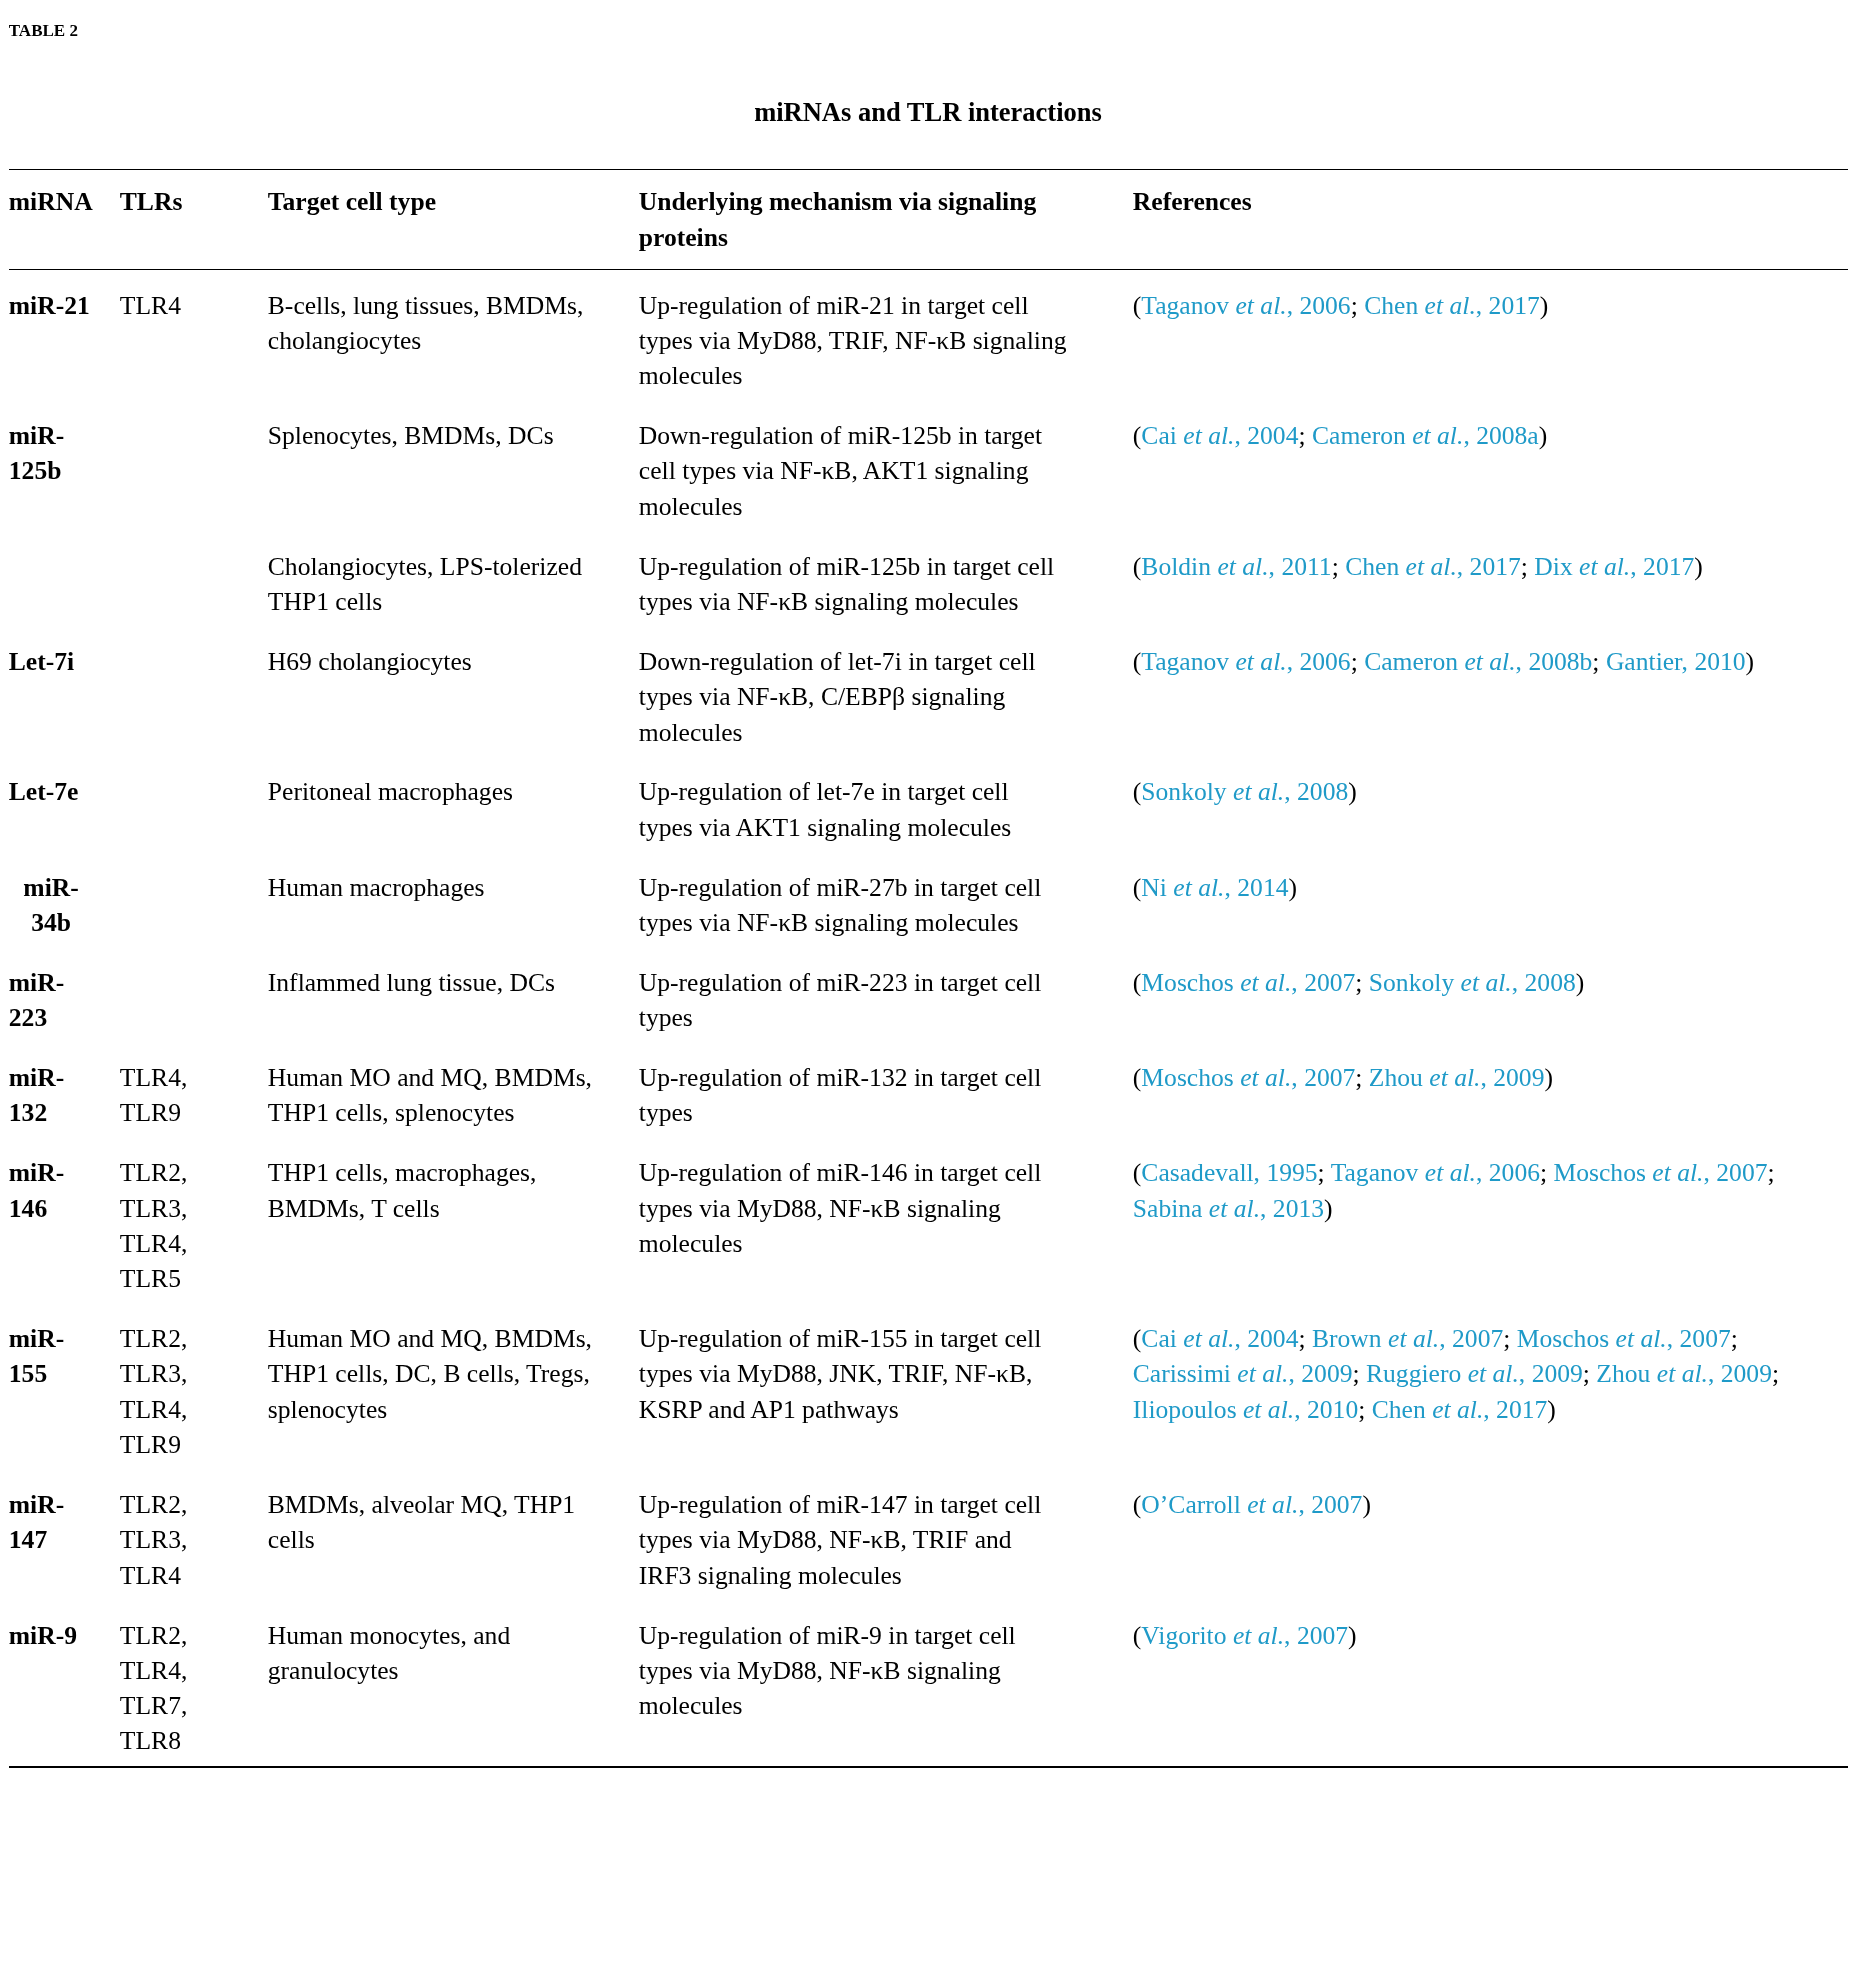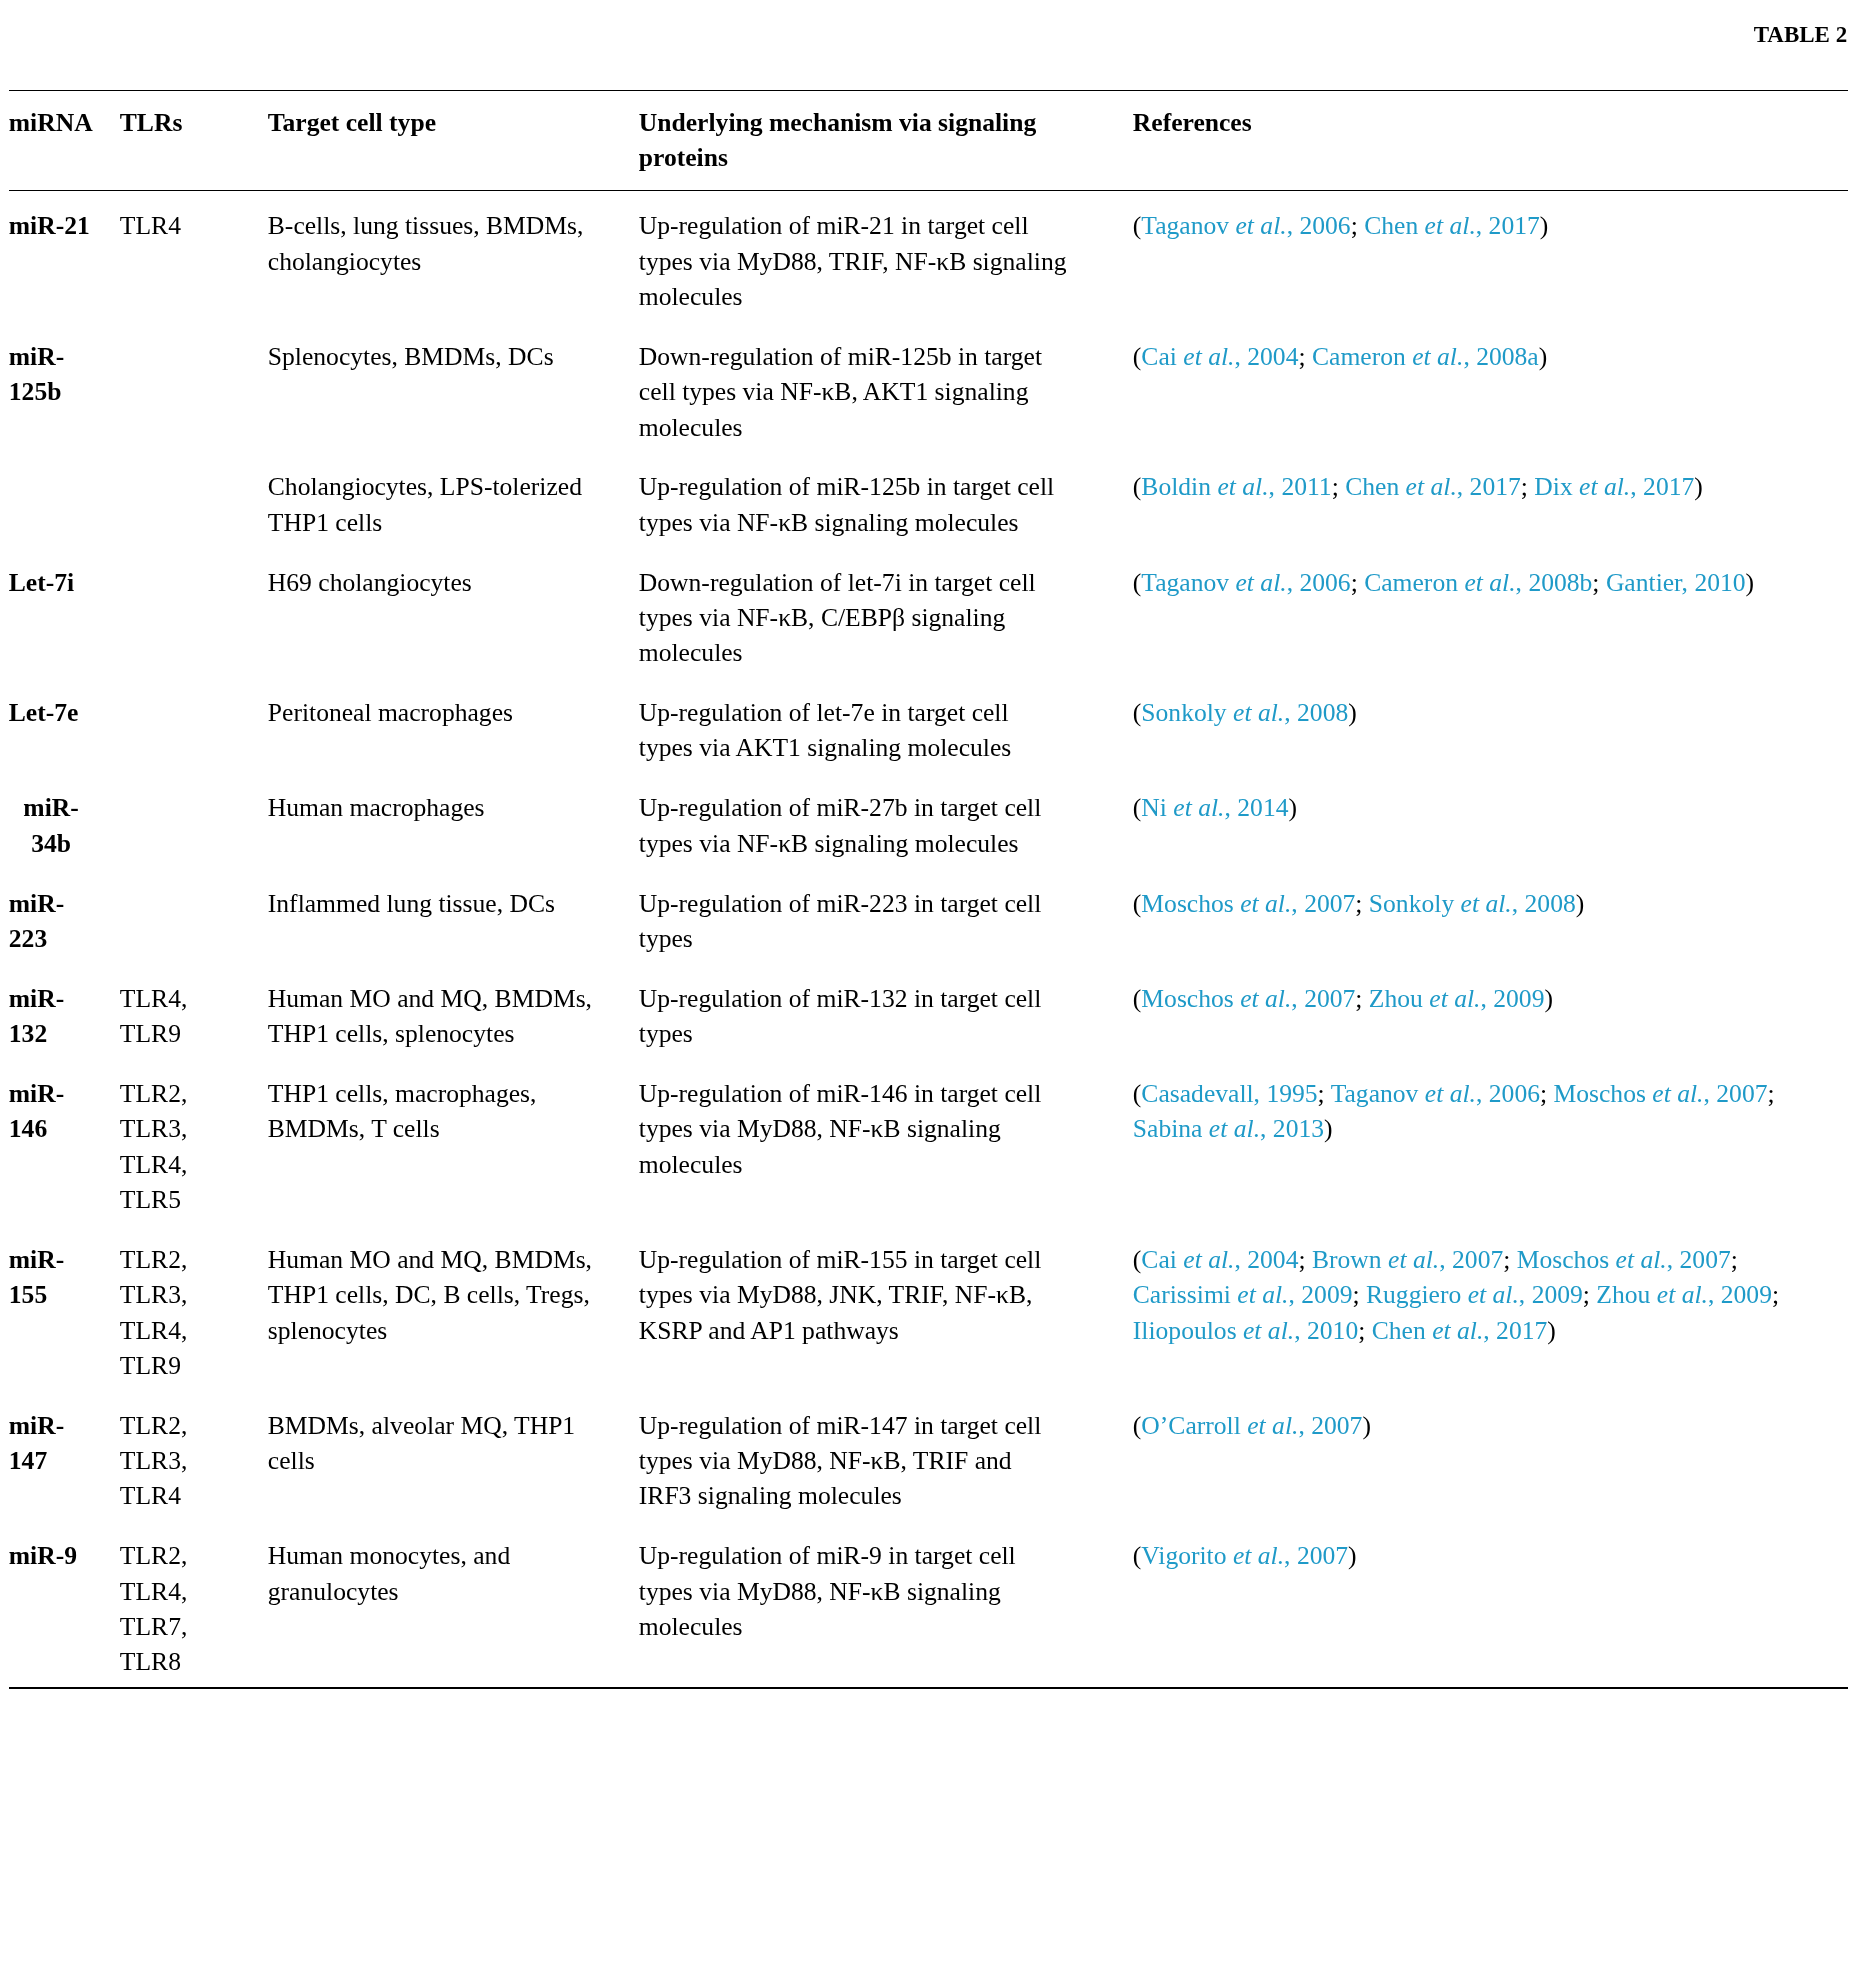--- a/index.html
+++ b/index.html
@@ -15,23 +15,23 @@
     color: var(--text);
     font-family: "Liberation Serif", "DejaVu Serif", serif;
     font-size: 25.6px;
     line-height: 1.38;
   }
   .page {
     width: 1856px;
     padding: 10.6px 8.8px 17.6px 8.8px;
   }
   .table-title {
-    text-align: right;
-    font-weight: bold;
-    font-size: 23px;
+    text-align: left;
+    font-weight: bold;
+    font-size: 17px;
     margin: 8.8px 0 0 0;
   }
   .table-subtitle {
     text-align: center;
     font-weight: bold;
     font-size: 26.5px;
     margin: 51px 0 0 0;
   }
   table.data-table {
     margin-top: 39px;
@@ -69,20 +69,21 @@
   .seg-plain  { color: var(--text); }
   .seg-cite   { color: var(--link); }
   .seg-cite-i { color: var(--link); font-style: italic; }
 </style>
 </head>
 <body>
 
 <div class="page">
 
   <div class="table-title">TABLE 2</div>
+  <div class="table-subtitle">miRNAs and TLR interactions</div>
 
   <table class="data-table">
     <colgroup>
       <col class="c-mirna">
       <col class="c-tlrs">
       <col class="c-target">
       <col class="c-mech">
       <col class="c-refs">
     </colgroup>
     <thead>

